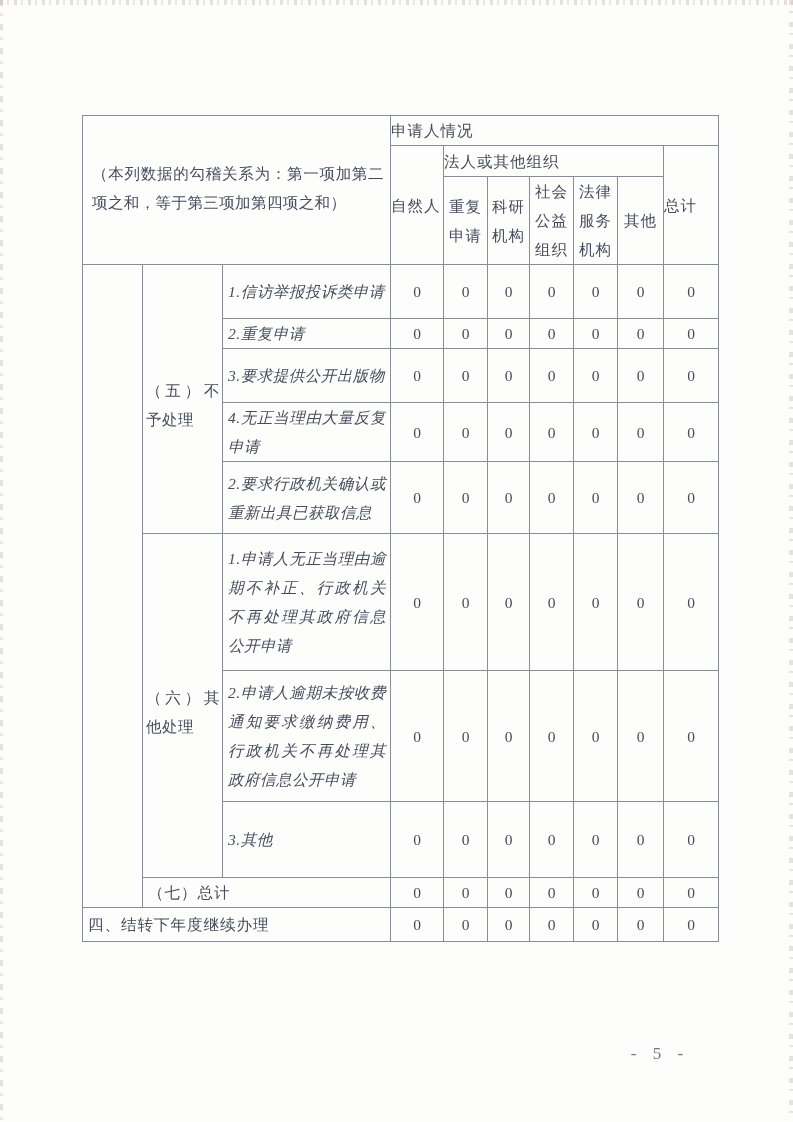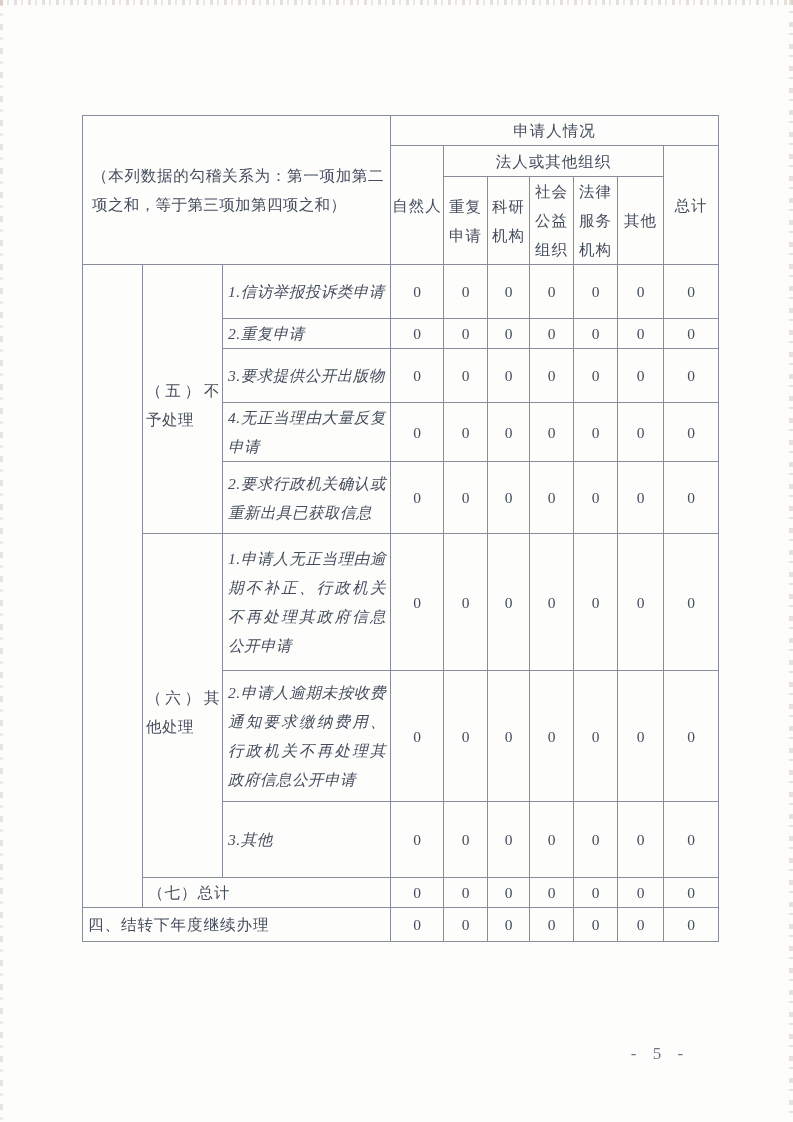--- a/index.html
+++ b/index.html
@@ -47,27 +47,28 @@
     width: 636px;
   }
   table.report td {
     border: 1px solid #868d98;
     vertical-align: middle;
     font-size: 15.5px;
     line-height: 29px;
     color: #454d5c;
     overflow: hidden;
   }
-  td.c-center { text-align: center; letter-spacing: 1px; margin-left: 20px; }
+  td.c-center { letter-spacing: 1px; margin-left: 20px; }
   td.c-note {
     text-align: justify;
     padding: 0 6px 0 9px;
     font-size: 15px;
     line-height: 28px;
     letter-spacing: 0.4px;
+    font-family: Liberation Mono, monospace;
   }
   td.c-cat {
     text-align: justify;
     padding: 12px 2px 0 3px;
     font-size: 15px;
     letter-spacing: 0.5px;
   }
   td.c-item {
     text-align: justify;
     padding: 0 4px 0 5px;

